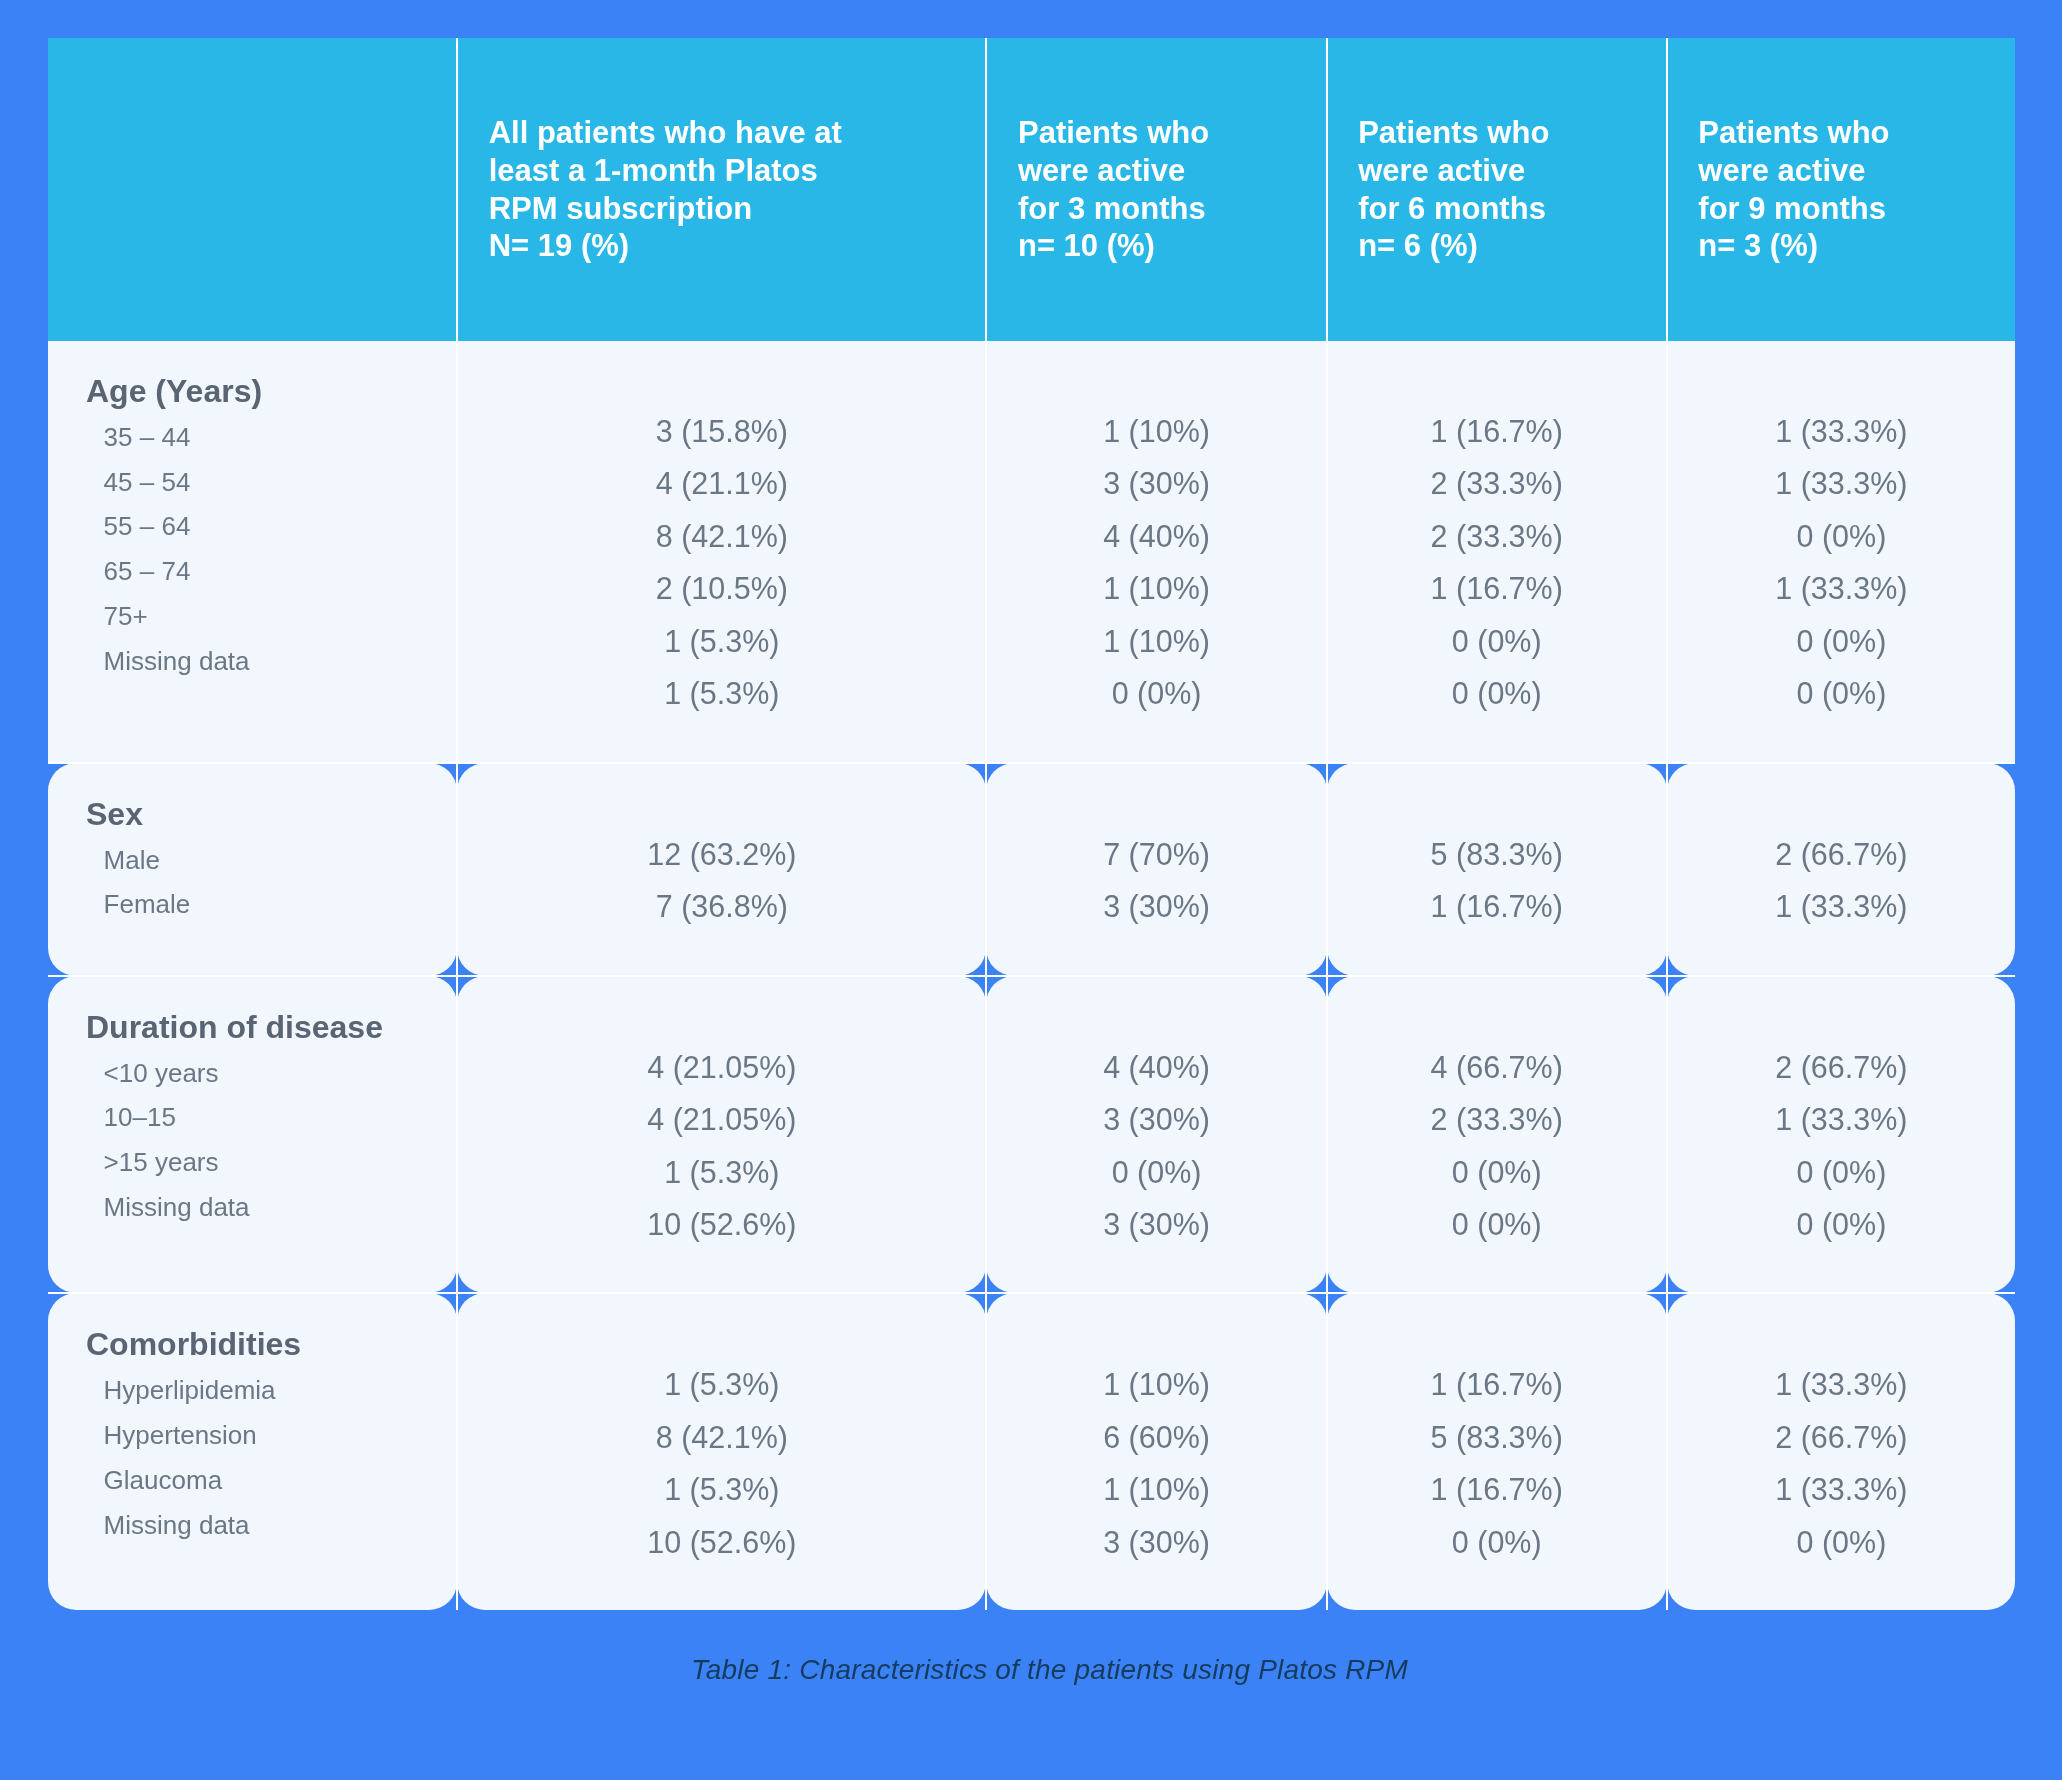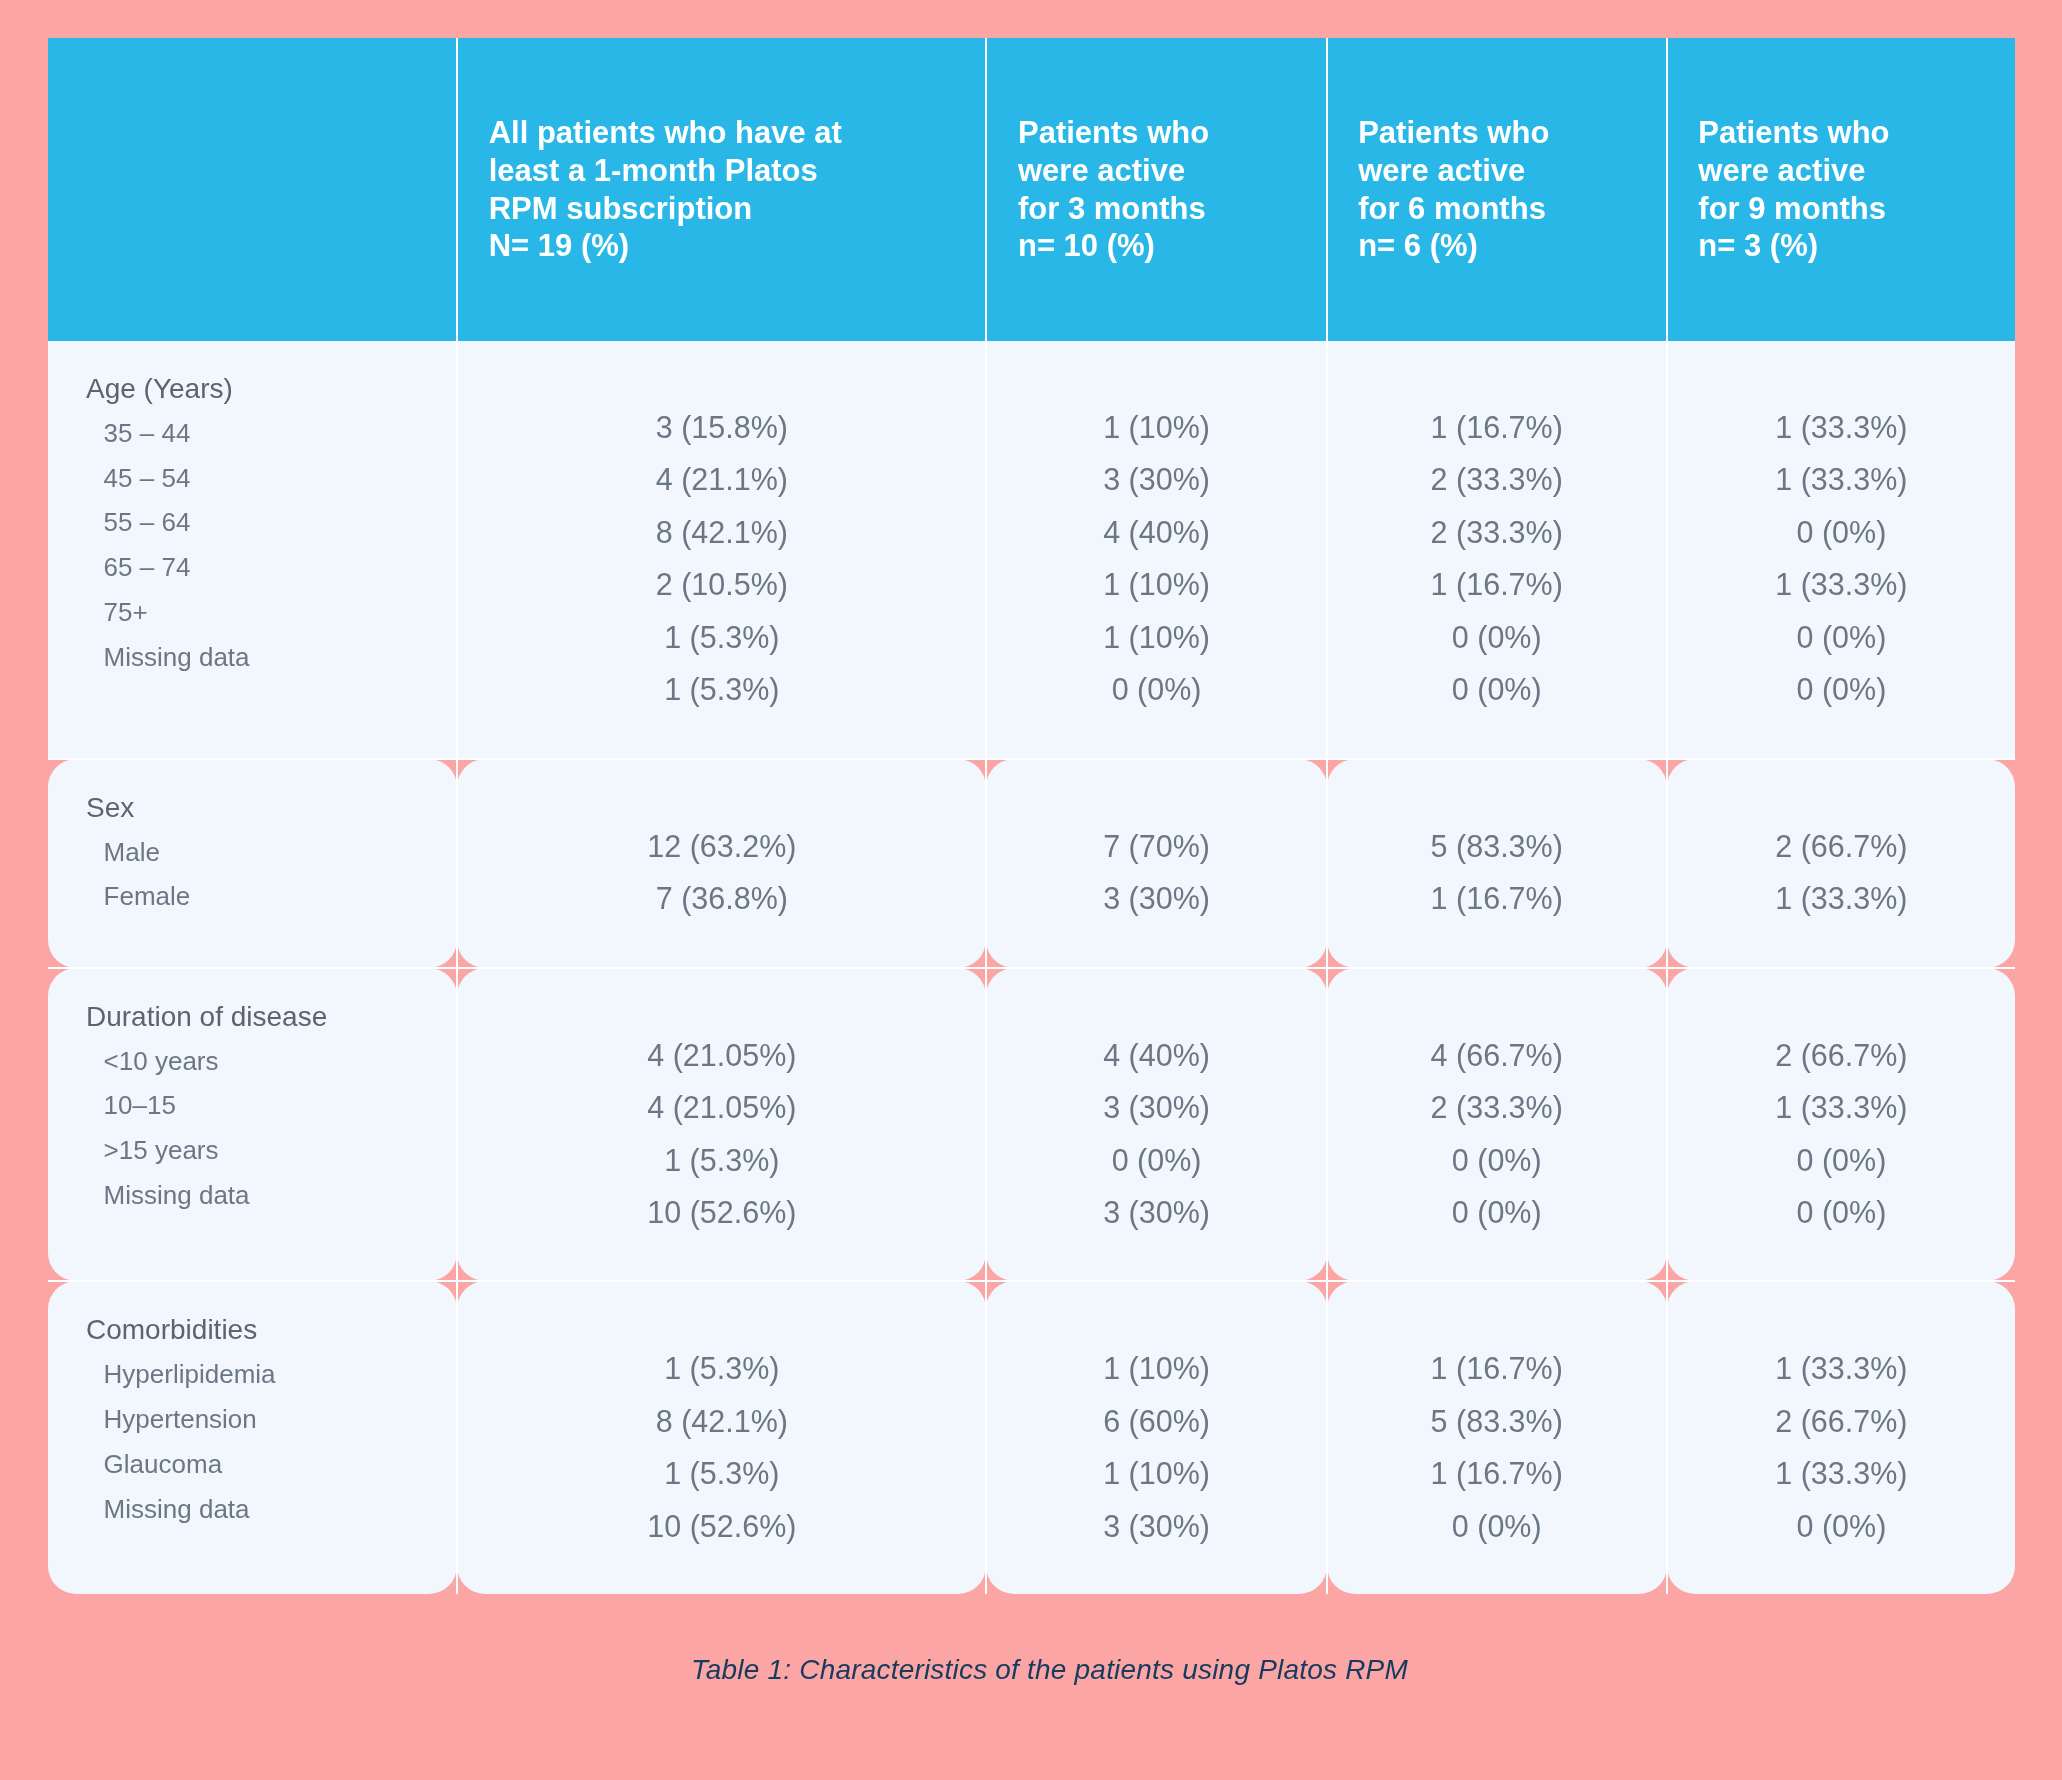--- a/index.html
+++ b/index.html
@@ -8,21 +8,21 @@
     width: 2063px;
     height: 1781px;
     background: #000000;
     font-family: "Liberation Sans", sans-serif;
   }
 
   .page {
     position: relative;
     width: 2063px;
     height: 1781px;
-    background: #fca5a5;
+    background: #3b82f6;
     overflow: hidden;
   }
 
   .table-wrap {
     position: absolute;
     left: 48px;
     top: 38px;
     width: 1967px;
   }
 
@@ -62,22 +62,22 @@
 
   tbody tr.section-row + tr.section-row td {
     border-top: 2.4px solid #ffffff;
     border-radius: 28px;
   }
 
   .sec-label-cell { padding: 34px 0 42px 38px; }
   .sec-data-cell  { padding: 24px 0 42px 0; text-align: center; }
 
   .sec-title {
-    font-size: 28px;
-    font-weight: normal;
+    font-size: 32px;
+    font-weight: bold;
     color: #5a6472;
     line-height: 1.0;
     padding-bottom: 8px;
     white-space: nowrap;
   }
 
   .sec-title.spacer-invisible { visibility: hidden; }
 
   .row-label {
     font-size: 26px;

